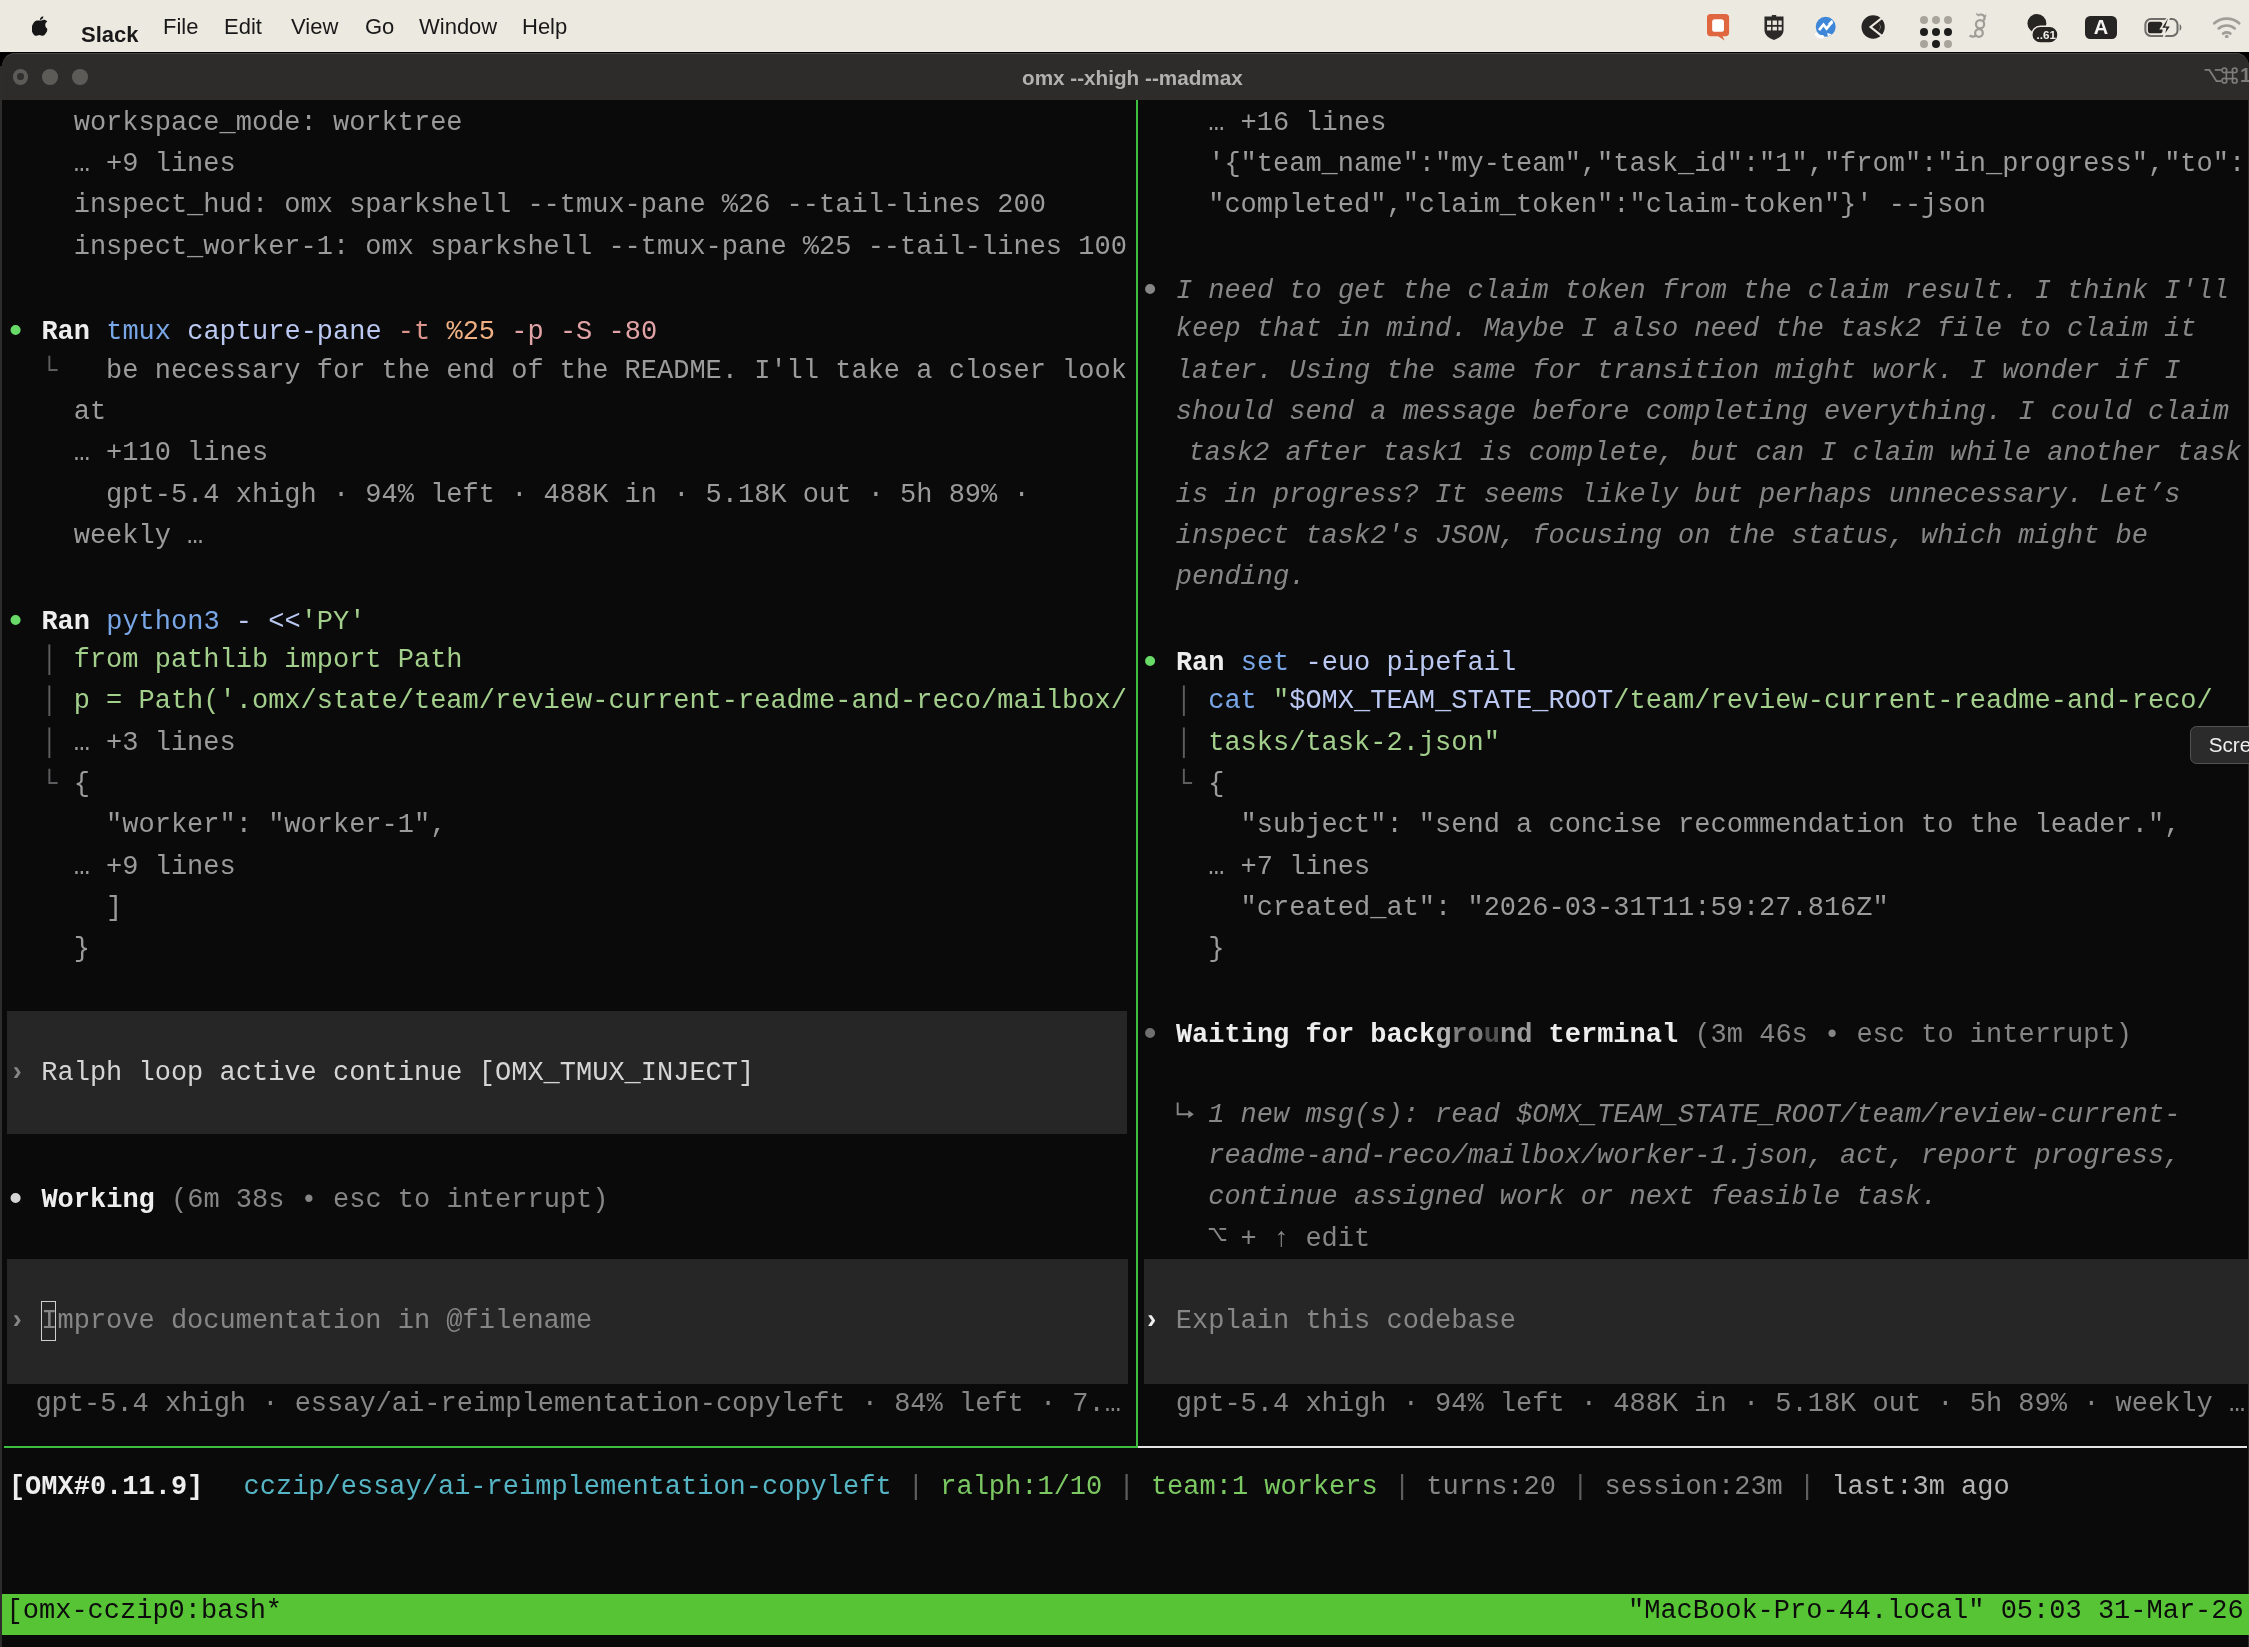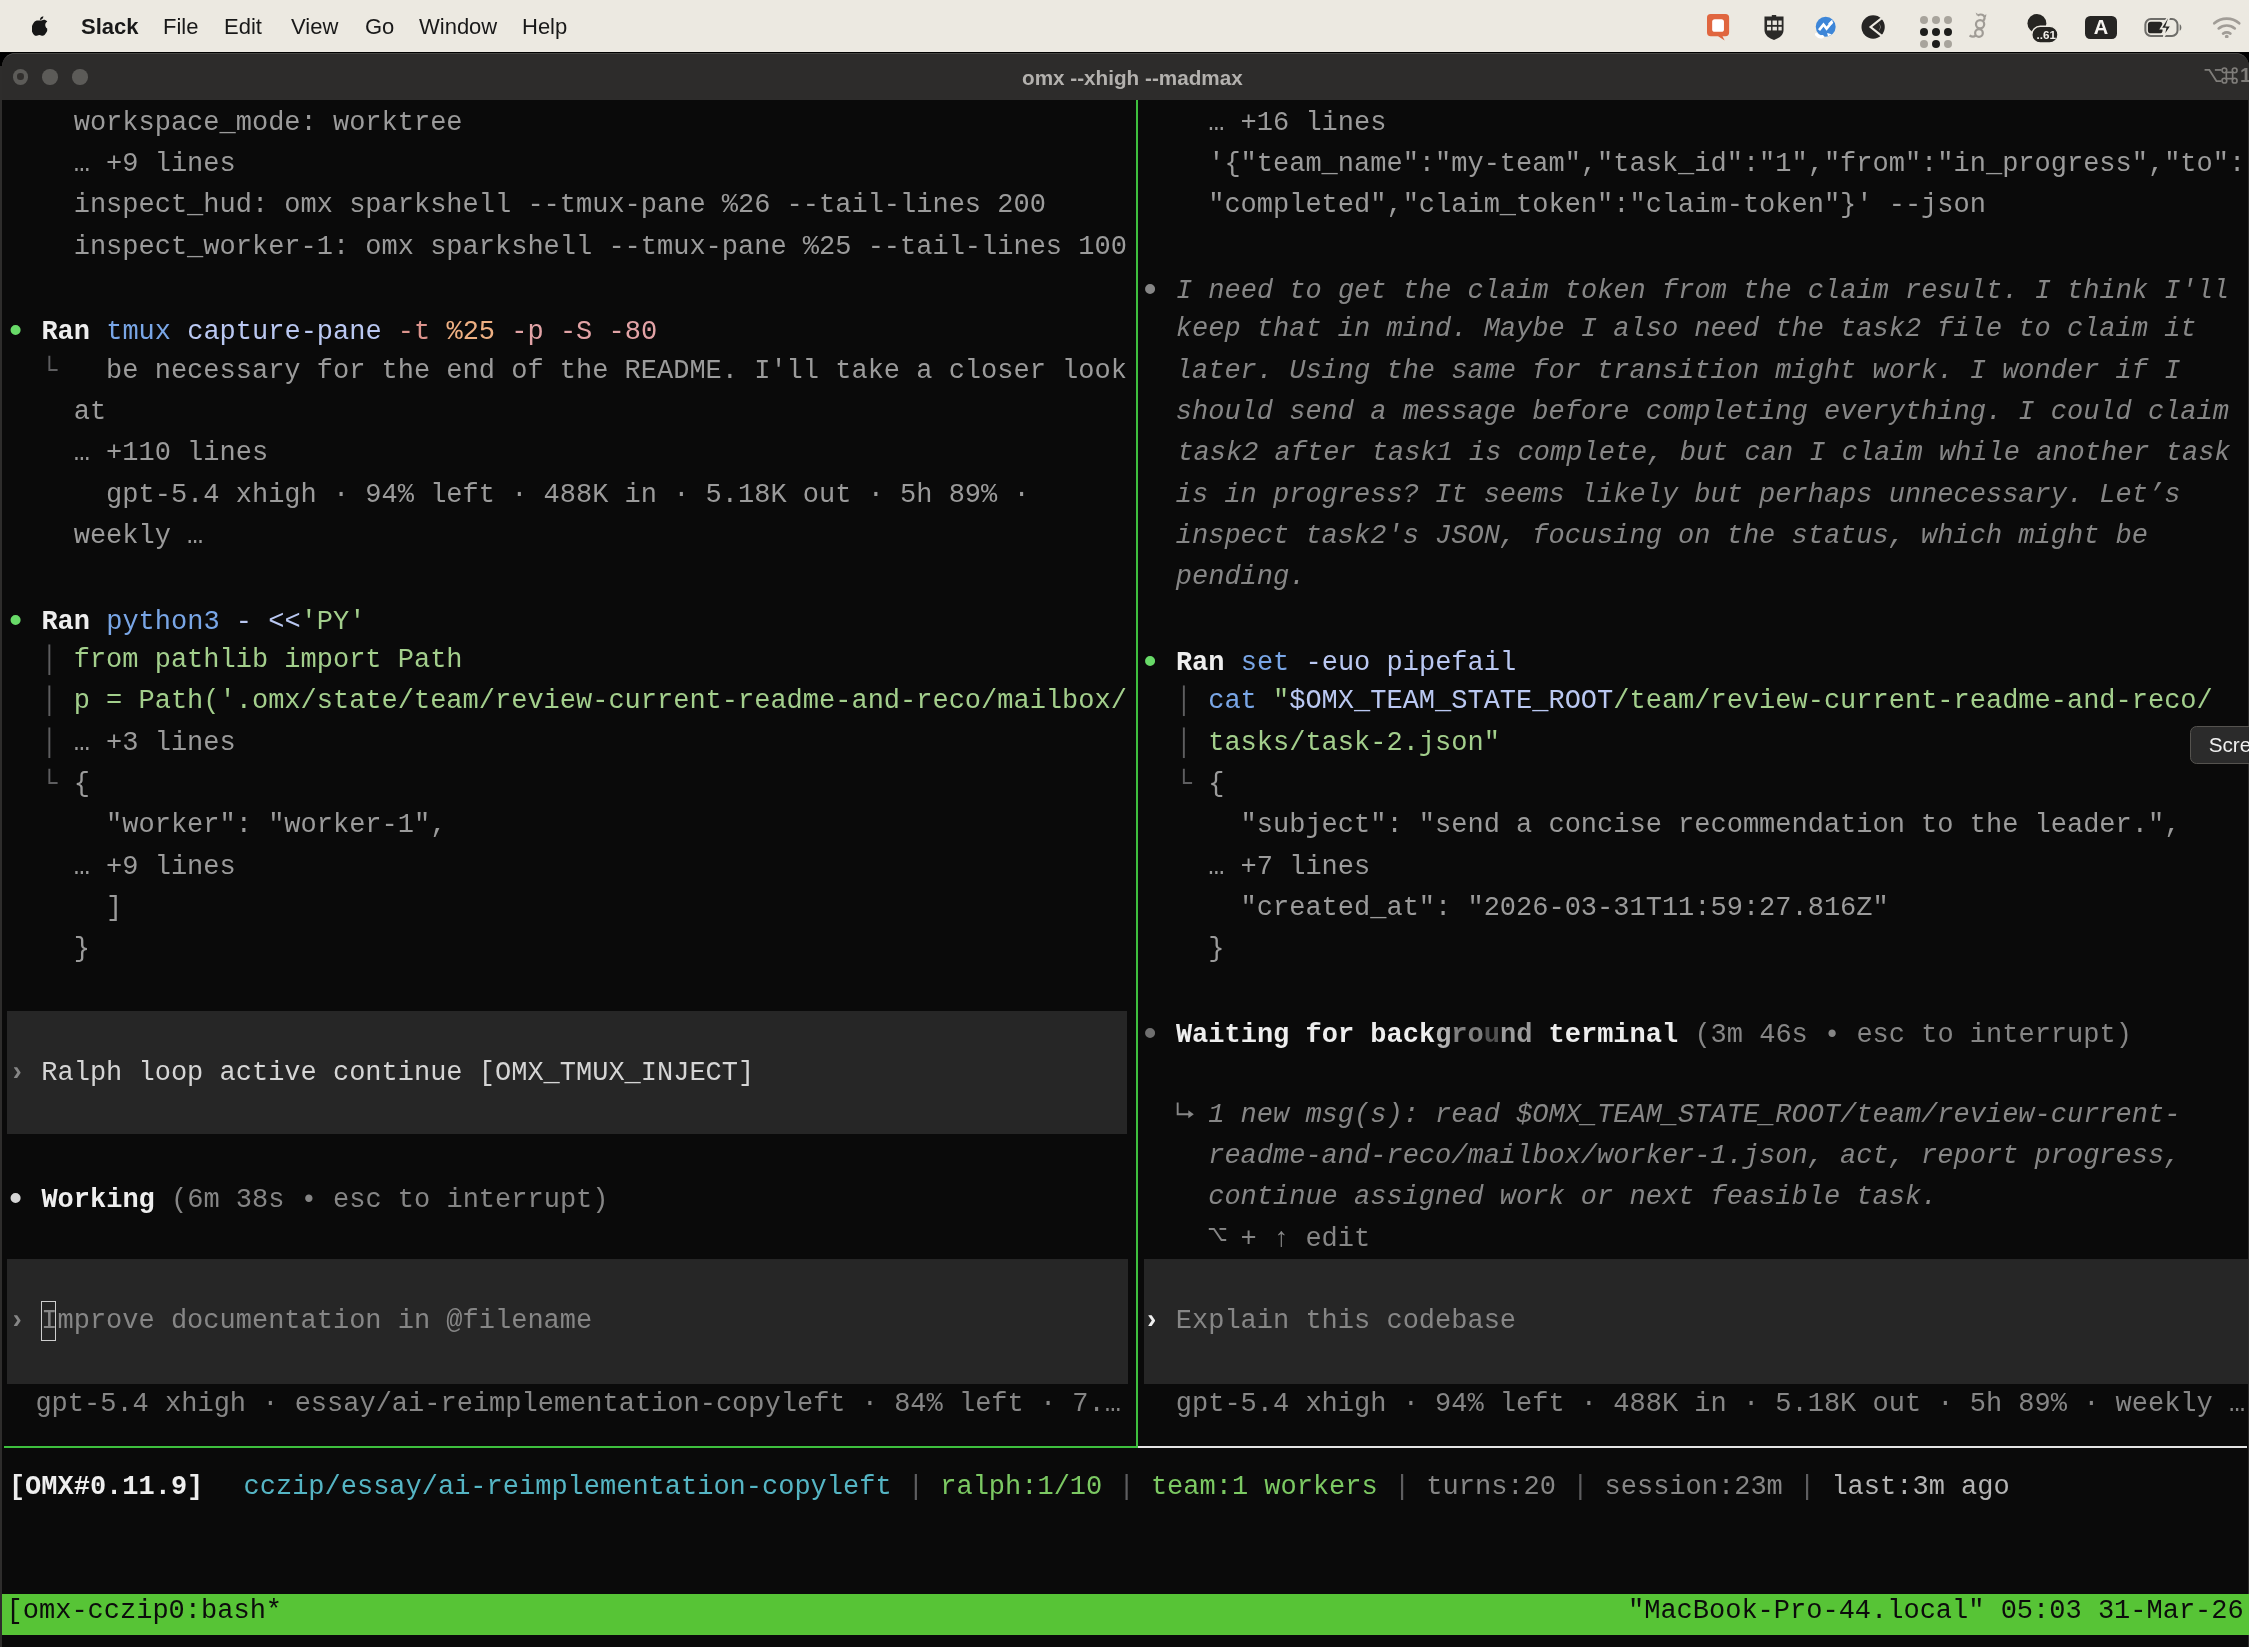--- a/index.html
+++ b/index.html
@@ -92,21 +92,21 @@
 <div class="row" style="left:3px;top:1384px"><span class="dg">  gpt-5.4 xhigh · essay/ai-reimplementation-copyleft · 84% left · 7.…</span></div>
 </div>
 <div style="position:absolute;left:1139px;top:0;width:1109px;height:1648px;overflow:hidden">
 <div class="row" style="left:4.4px;top:103px"><span class="g">    … +16 lines</span></div>
 <div class="row" style="left:4.4px;top:144px"><span class="g">    '{"team_name":"my-team","task_id":"1","from":"in_progress","to":</span></div>
 <div class="row" style="left:4.4px;top:185px"><span class="g">    "completed","claim_token":"claim-token"}' --json</span></div>
 <div class="row" style="left:4.4px;top:268px"><span class="dg bu">•</span> <span class="dg it">I need to get the claim token from the claim result. I think I'll</span></div>
 <div class="row" style="left:4.4px;top:309px"><span class="dg it">  keep that in mind. Maybe I also need the task2 file to claim it</span></div>
 <div class="row" style="left:4.4px;top:351px"><span class="dg it">  later. Using the same for transition might work. I wonder if I</span></div>
 <div class="row" style="left:4.4px;top:392px"><span class="dg it">  should send a message before completing everything. I could claim</span></div>
-<div class="row" style="left:6px;top:433px"><span class="dg it">  task2 after task1 is complete, but can I claim while another task</span></div>
+<div class="row" style="left:17px;top:433px"><span class="dg it">  task2 after task1 is complete, but can I claim while another task</span></div>
 <div class="row" style="left:4.4px;top:475px"><span class="dg it">  is in progress? It seems likely but perhaps unnecessary. Let’s</span></div>
 <div class="row" style="left:4.4px;top:516px"><span class="dg it">  inspect task2's JSON, focusing on the status, which might be</span></div>
 <div class="row" style="left:4.4px;top:557px"><span class="dg it">  pending.</span></div>
 <div class="row" style="left:4.4px;top:640px"><span class="gb bu">•</span> <span class="w">Ran</span> <span class="bl">set</span> <span class="lv">-euo pipefail</span></div>
 <div class="row" style="left:4.4px;top:681px"><span class="dk">  │</span> <span class="bl">cat</span> <span class="grn">"</span><span class="lv">$OMX_TEAM_STATE_ROOT</span><span class="grn">/team/review-current-readme-and-reco/</span></div>
 <div class="row" style="left:4.4px;top:723px"><span class="dk">  │</span> <span class="grn">tasks/task-2.json"</span></div>
 <div class="row" style="left:4.4px;top:764px"><span class="dk">  └</span> <span class="g">{</span></div>
 <div class="row" style="left:4.4px;top:805px"><span class="g">      "subject": "send a concise recommendation to the leader.",</span></div>
 <div class="row" style="left:4.4px;top:847px"><span class="g">    … +7 lines</span></div>
 <div class="row" style="left:4.4px;top:888px"><span class="g">      "created_at": "2026-03-31T11:59:27.816Z"</span></div>
@@ -134,21 +134,21 @@
 <div class="row" style="left:8.9px;top:1467px"><span class="w">[OMX#0.11.9]</span><span class="g"> </span><span class="cy">cczip/essay/ai-reimplementation-copyleft</span><span class="dk"> | </span><span class="sg">ralph:1/10</span><span class="dk"> | </span><span class="sg">team:1 workers</span><span class="dk"> | </span><span class="dg">turns:20</span><span class="dk"> | </span><span class="dg">session:23m</span><span class="dk"> | </span><span style="color:#b4b4b4">last:3m ago</span></div>
 <div style="position:absolute;left:1.5px;top:1594px;width:2247px;height:41px;background:#57c436"></div>
 <div class="row" style="left:6.6px;top:1591px;height:41px;line-height:41px;color:#0c0c0c">[omx-cczip0:bash*</div>
 <div class="row" style="left:1628px;top:1591px;height:41px;line-height:41px;color:#0c0c0c">"MacBook-Pro-44.local" 05:03 31-Mar-26</div>
 <div style="position:absolute;left:2190px;top:726px;width:89px;height:38px;background:#2b2b2b;border:1.8px solid #55534f;border-radius:6.6px;color:#f0f0f0;font-size:20.7px;line-height:35px;padding-left:17.7px;box-sizing:border-box;font-family:'Liberation Sans',sans-serif;">Scre</div>
 <div id="menubar"></div>
 <svg style="position:absolute;left:32px;top:15.5px" width="16" height="20" viewBox="0 0 22 27">
 <path fill="#161616" d="M15.6 0c.1 1.3-.4 2.6-1.2 3.6-.9 1-2.2 1.7-3.5 1.6-.1-1.3.5-2.6 1.2-3.4C13 .8 14.4.1 15.6 0z
 M20.9 19.9c-.6 1.4-.9 2-1.7 3.2-1.1 1.7-2.7 3.9-4.6 3.9-1.7 0-2.2-1.1-4.5-1.1s-2.8 1.1-4.5 1.1c-1.9 0-3.4-1.9-4.5-3.6C-2 18.6-.3 12.1 2.6 8.6 4 6.9 6.1 6 7.7 6c1.8 0 3 .1 4.4.1 1.4 0 2.2-1.2 4.3-1.2 1.4 0 3.3.8 4.6 2.4-4 2.2-3.4 7.9-.1 9.6z"></path>
   </svg>
-<div class="mi" style="left:81px;font-weight:700;">Slack</div>
+<div class="mi" style="left:81px;font-weight:700;margin-top:8px;">Slack</div>
 <div class="mi" style="left:163px;">File</div>
 <div class="mi" style="left:224px;">Edit</div>
 <div class="mi" style="left:291px;">View</div>
 <div class="mi" style="left:365px;">Go</div>
 <div class="mi" style="left:419px;">Window</div>
 <div class="mi" style="left:522px;text-align:center;">Help</div>
 <svg style="position:absolute;left:1707px;top:14px" width="23.6" height="26.6" viewBox="0 0 32 36">
 <path fill="#e0663f" d="M5 0h20a5 5 0 0 1 5 5v20a5 5 0 0 1-5 5h-4l3 6-9-6H5a5 5 0 0 1-5-5V5a5 5 0 0 1 5-5z"></path>
 <rect x="7" y="7" width="16" height="17" rx="3.5" fill="#ffffff"></rect>
   </svg>

